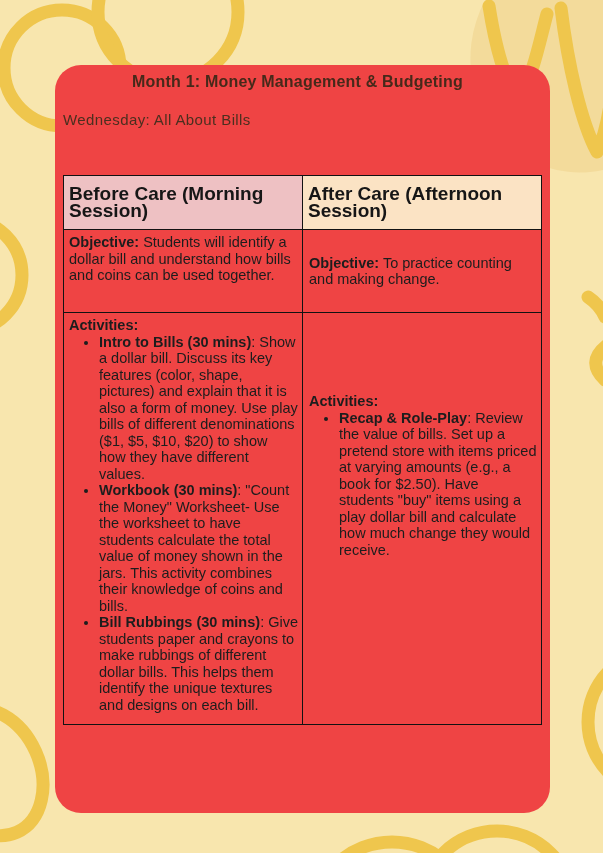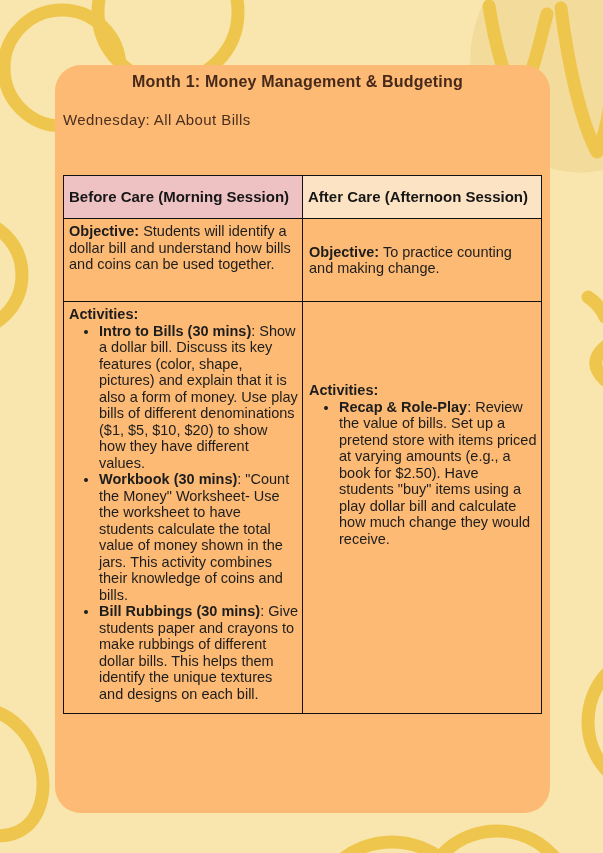--- a/index.html
+++ b/index.html
@@ -13,21 +13,21 @@
   }
   .doodle-layer {
     position: absolute; inset: 0;
     width: 603px; height: 853px;
     pointer-events: none;
   }
   .card {
     position: absolute;
     left: 55px; top: 65px;
     width: 495px; height: 748px;
-    background: #fdba74;
+    background: #ef4444;
     border-radius: 26px;
     box-sizing: border-box;
     padding: 6px 18px 0 8px;
   }
   .title {
     text-align: center;
     font-size: 16px;
     font-weight: 700;
     color: #46291a;
     letter-spacing: 0.2px;
@@ -55,22 +55,22 @@
   }
   table.schedule th, table.schedule td {
     border: 1.5px solid #121212;
     width: 239px;
     box-sizing: border-box;
     font-size: 14.5px;
     line-height: 16.5px;
     text-align: left;
   }
   table.schedule th {
-    height: 43px;
-    font-size: 15px;
+    height: 54px;
+    font-size: 19px;
     font-weight: 700;
     padding: 0 4px 0 5px;
     color: #161616;
   }
   tr.objective-row td { height: 83px; }
   td.cell-pad { padding: 4px 4px 4px 5px; vertical-align: top; margin-top: 32px; }
   td.v-mid { vertical-align: middle; padding: 4px 4px 4px 6px; }
   tr.activities-row td { height: 412px; }
   td.after-activities { vertical-align: top; padding: 80px 4px 4px 6px; }
   .bullets {

